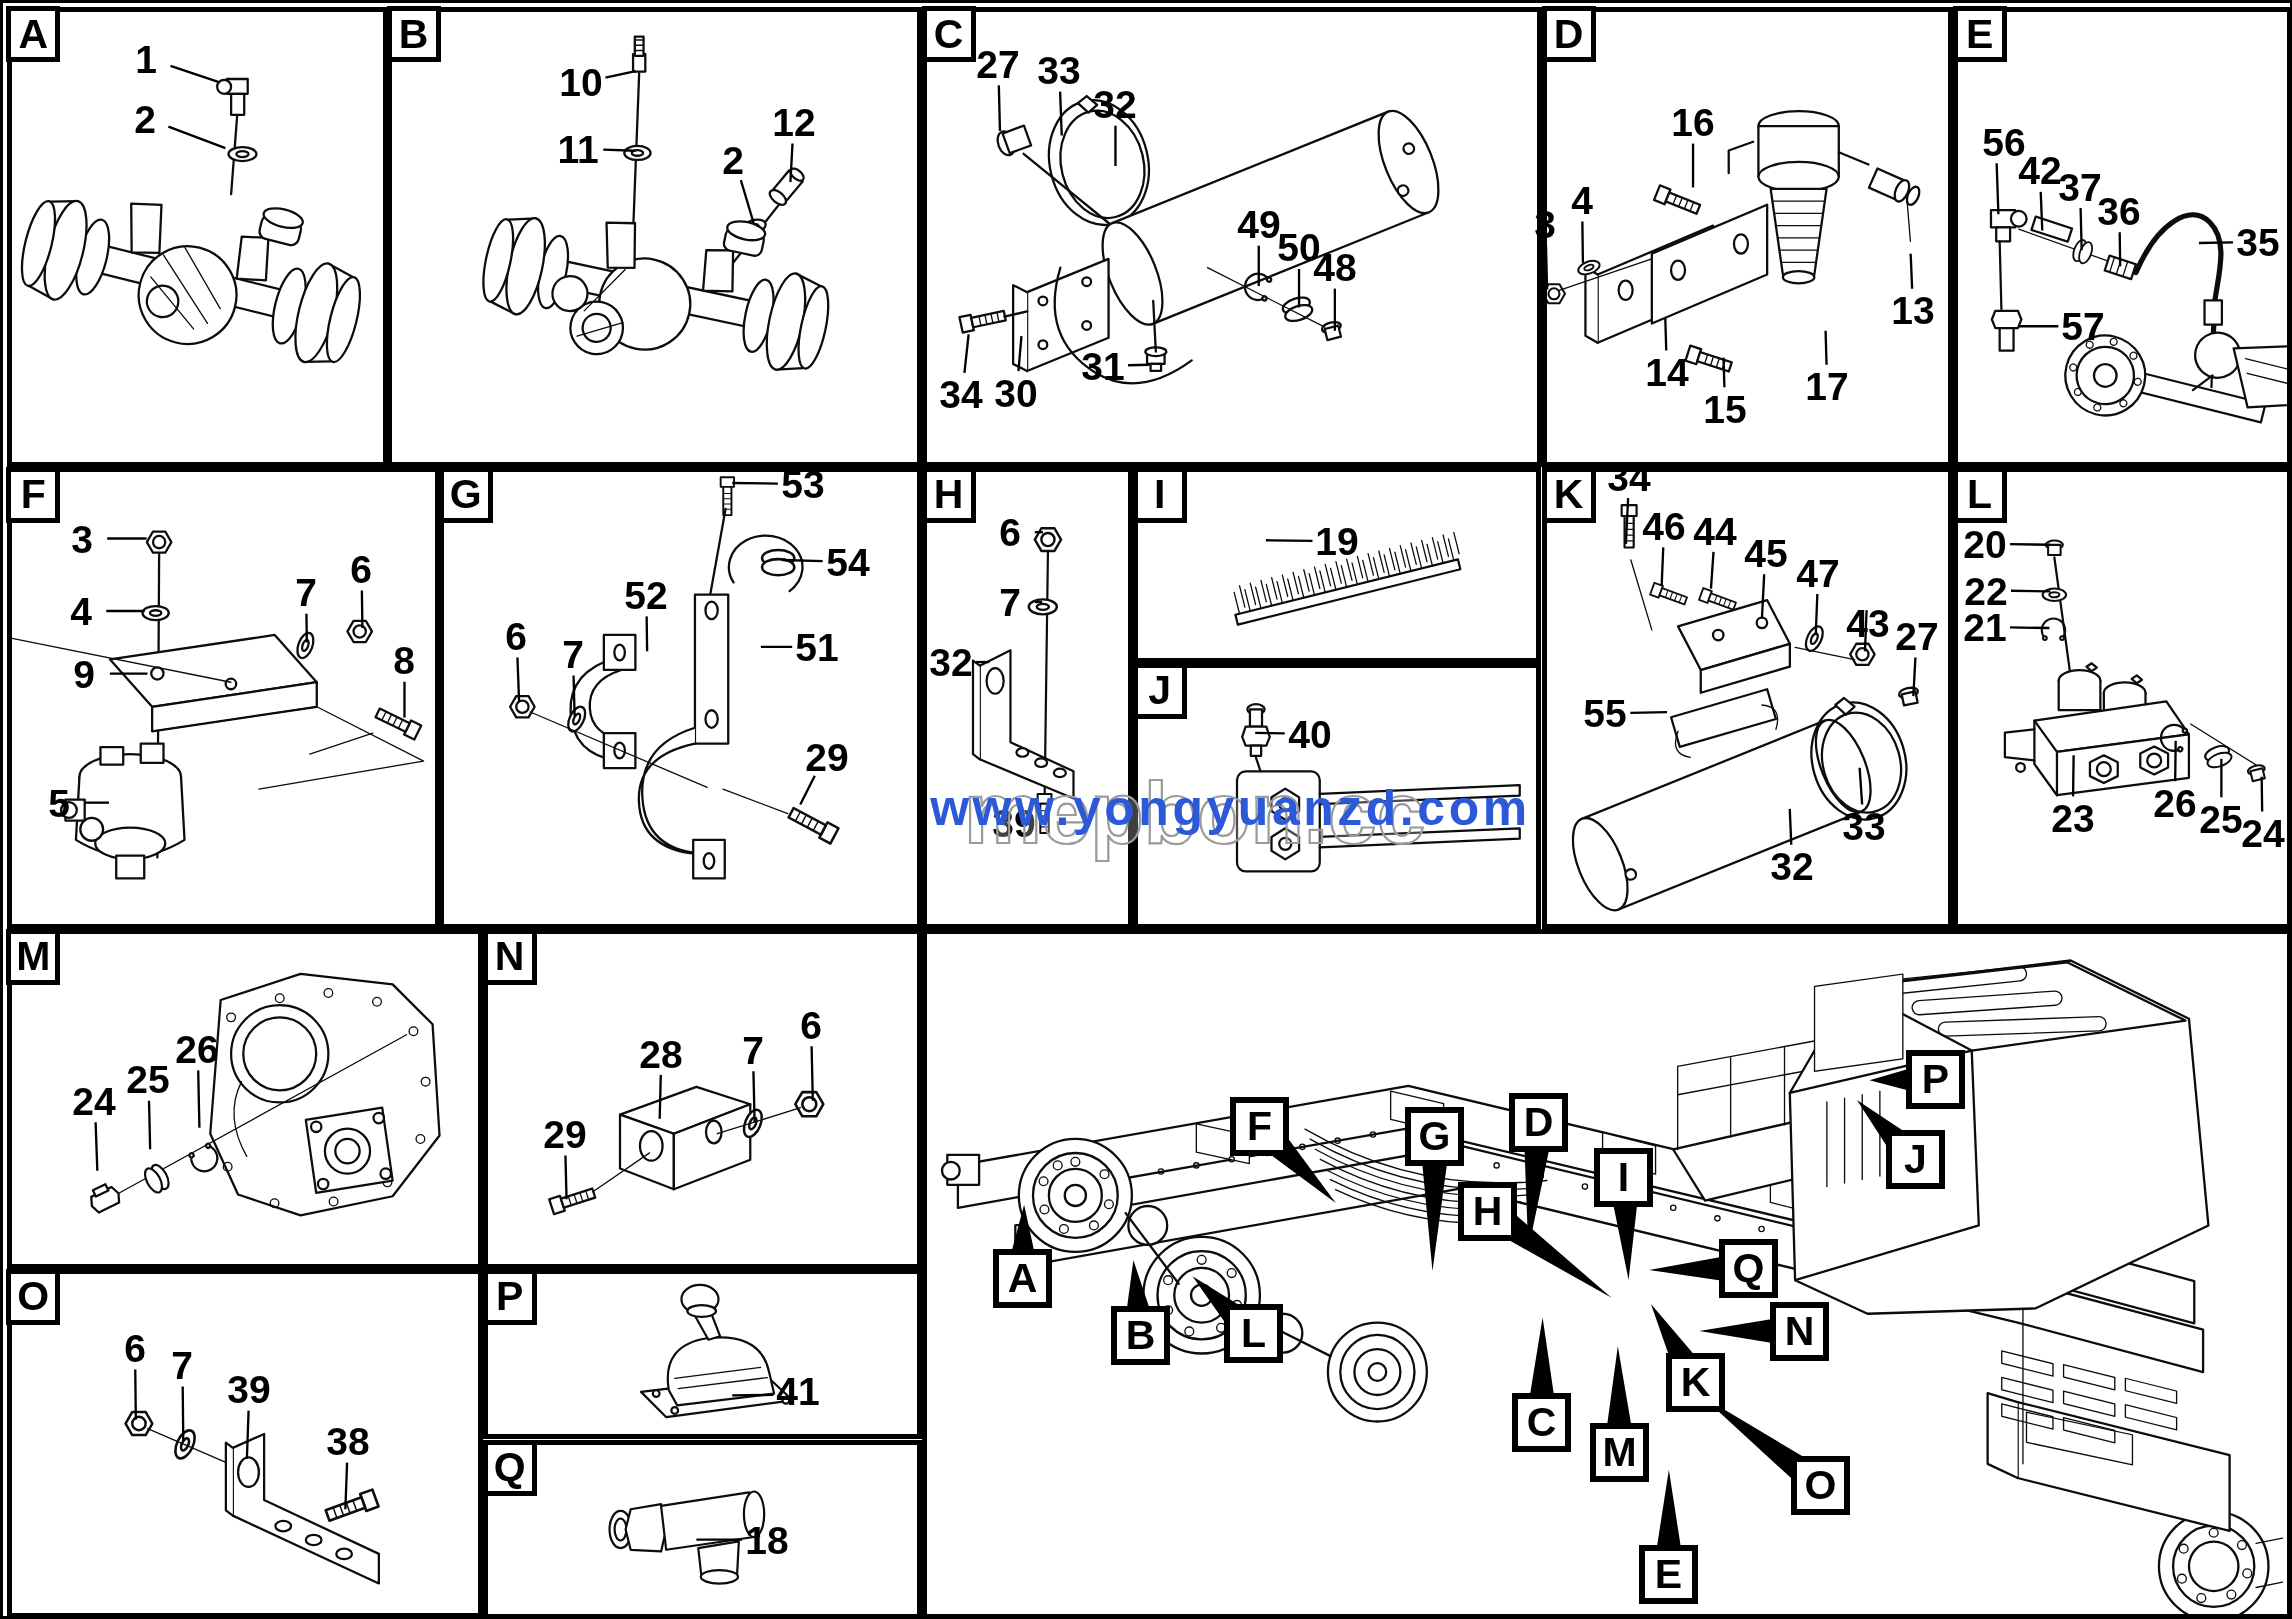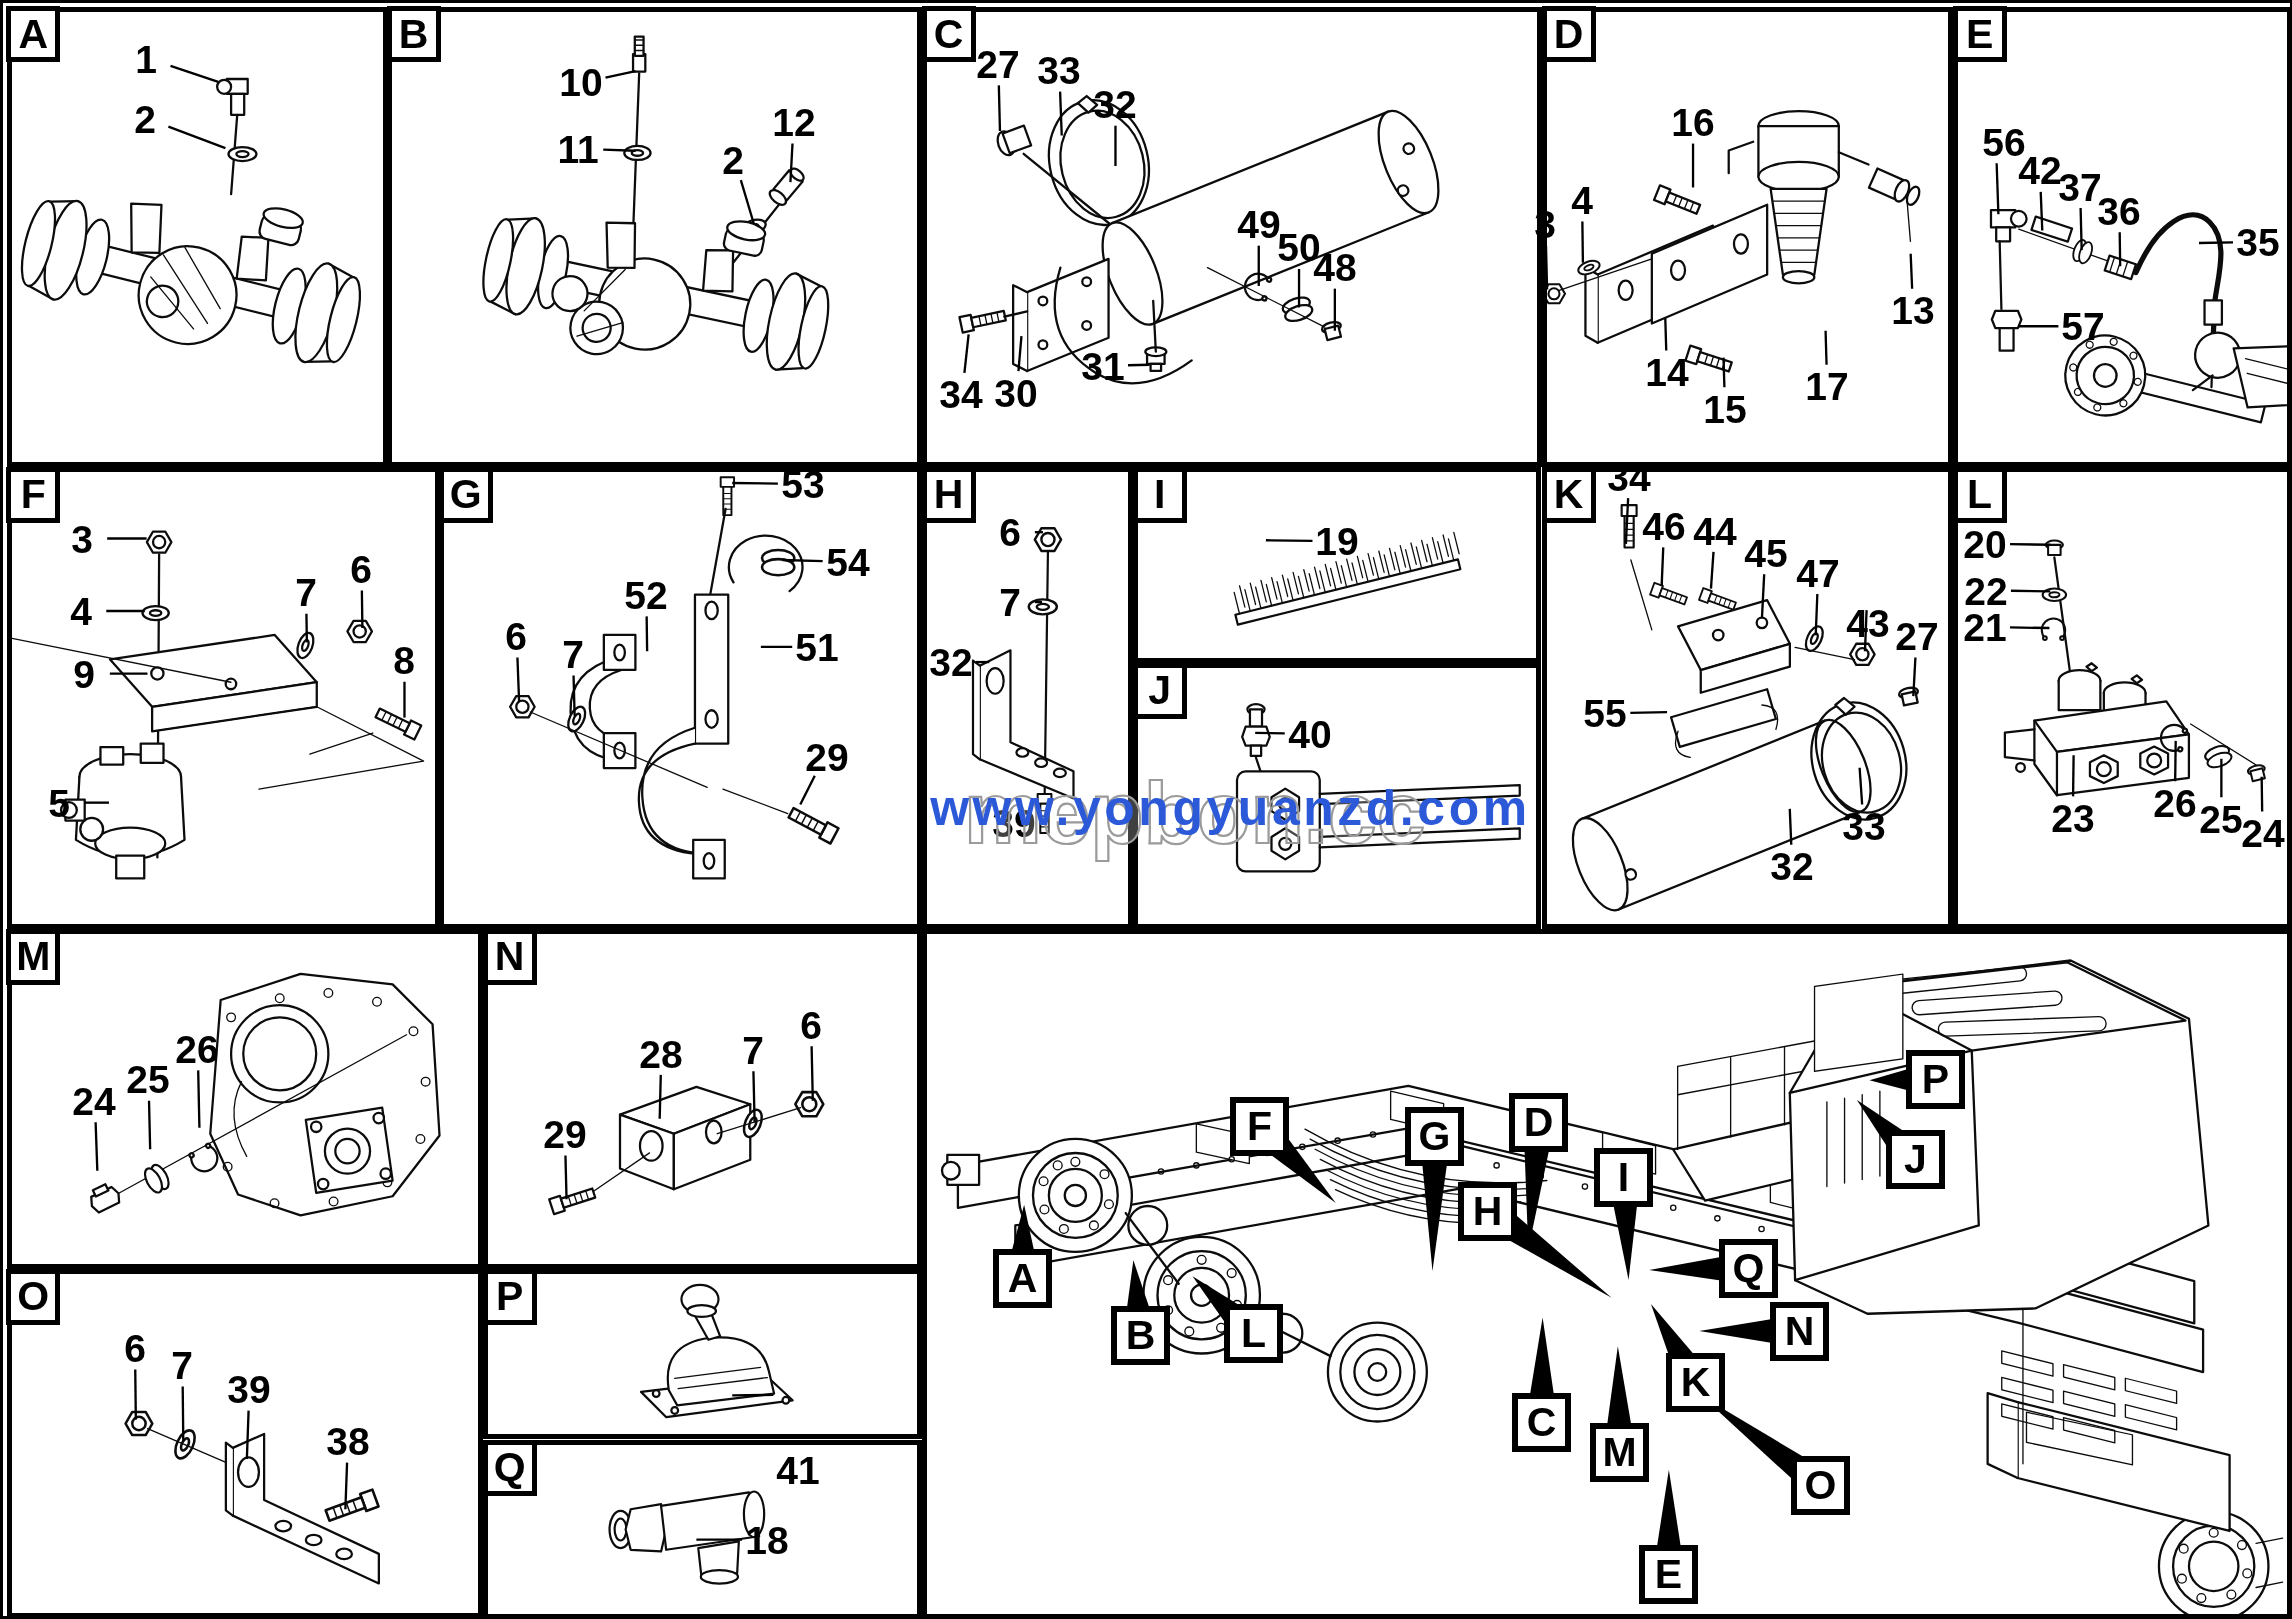--- a/index.html
+++ b/index.html
@@ -911,21 +911,21 @@
       <span class="callout" style="left: 145px; top: 1076px;">25</span>
       <span class="callout" style="left: 91px; top: 1098px;">24</span>
       <span class="callout" style="left: 658px; top: 1051px;">28</span>
       <span class="callout" style="left: 750px; top: 1047px;">7</span>
       <span class="callout" style="left: 808px; top: 1022px;">6</span>
       <span class="callout" style="left: 562px; top: 1131px;">29</span>
       <span class="callout" style="left: 132px; top: 1345px;">6</span>
       <span class="callout" style="left: 179px; top: 1362px;">7</span>
       <span class="callout" style="left: 246px; top: 1386px;">39</span>
       <span class="callout" style="left: 345px; top: 1438px;">38</span>
-      <span class="callout" style="left: 795px; top: 1467px;">41</span>
+      <span class="callout" style="left: 795px; top: 1388px;">41</span>
       <span class="callout" style="left: 764px; top: 1537px;">18</span>
       <div class="ov-box" style="left: 990px; top: 1246px;">
         <span>A</span>
       </div>
       <div class="ov-box" style="left: 1108px; top: 1303px;">
         <span>B</span>
       </div>
       <div class="ov-box" style="left: 1221px; top: 1301px;">
         <span>L</span>
       </div>

